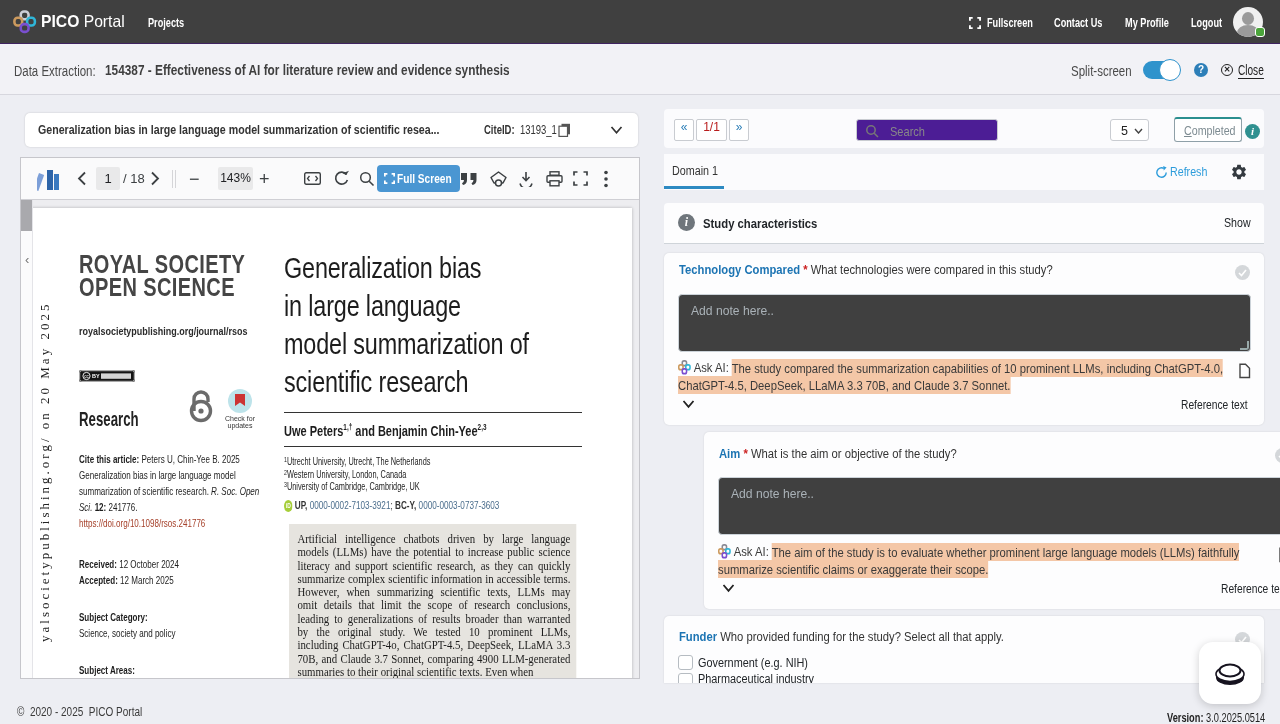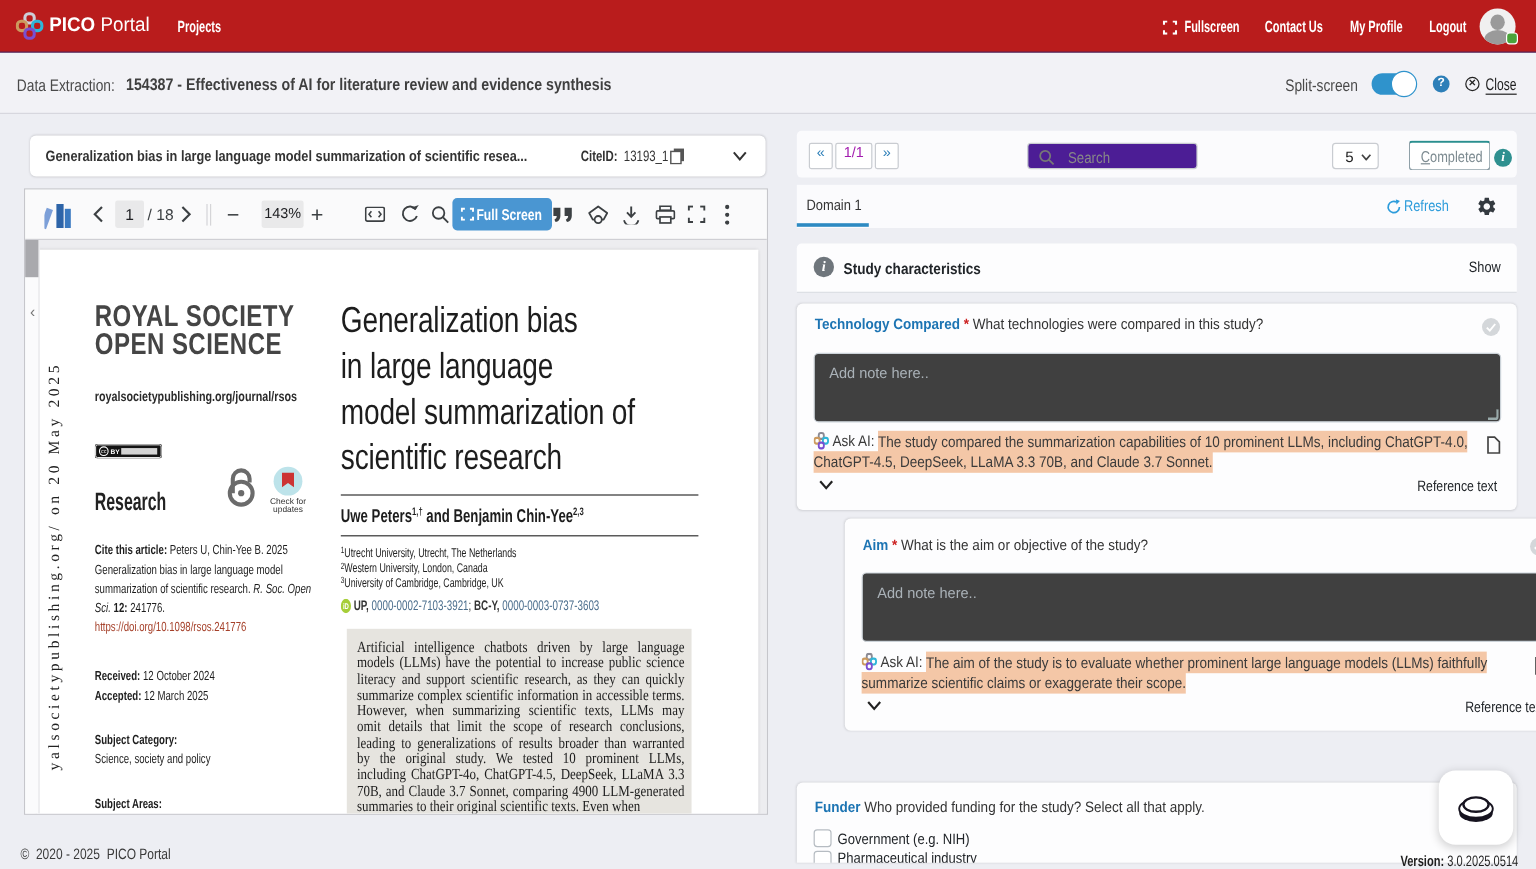--- a/index.html
+++ b/index.html
@@ -1,19 +1,19 @@
 <!DOCTYPE html>
 <html><head>
 <meta charset="utf-8">
 <style>
 * { margin:0; padding:0; box-sizing:border-box; }
 html,body { width:1280px; height:724px; overflow:hidden; font-family:"Liberation Sans",sans-serif; background:#edeef3; }
 
 
-#nav { position:absolute; left:0; top:0; width:1280px; height:44px; background:#b91c1c; border-bottom:1px solid #3f2460; }
+#nav { position:absolute; left:0; top:0; width:1280px; height:44px; background:#404040; border-bottom:1px solid #3f2460; }
 .nbrand { position:absolute; left:41px; top:12px; color:#fff; font-size:16.5px; transform:scaleX(.95); transform-origin:left top; white-space:nowrap;}
 .nlink { position:absolute; top:15px; color:#fff; font-size:13.5px; font-weight:700; transform:scaleX(.68); transform-origin:left top; white-space:nowrap; }
 #avatar { position:absolute; left:1233px; top:7px; width:30px; height:30px; border-radius:50%; background:#f0f0f0; overflow:hidden; }
 #avatar .head { position:absolute; left:9px; top:5px; width:12px; height:13px; border-radius:50%; background:#9a9a9a; }
 #avatar .bd { position:absolute; left:4px; top:18px; width:22px; height:16px; border-radius:50%; background:#9a9a9a; }
 #gdot { position:absolute; left:1255px; top:27px; width:10px; height:10px; border-radius:3px; background:#4aa43a; border:1px solid #fff; }
 
 
 #subbar { position:absolute; left:0; top:44px; width:1280px; height:51px; background:#f2f2f6; border-bottom:1px solid #d7d7de; }
 .sgray { position:absolute; top:19px; font-size:14px; color:#4a4a4a; transform:scaleX(.82); transform-origin:left top; white-space:nowrap;}
@@ -276,21 +276,21 @@
         <circle cx="2" cy="2.5" r="1.8" fill="#3c4043"></circle>
         <circle cx="2" cy="9" r="1.8" fill="#3c4043"></circle>
         <circle cx="2" cy="15.5" r="1.8" fill="#3c4043"></circle>
       </svg>
   </div>
 </div>
 
 <div style="position:absolute;left:664px;top:109px;width:600px;height:39px;background:#fbfbfd;border-radius:4px;"></div>
 <div style="position:absolute;left:664px;top:154px;width:600px;height:36px;background:#fbfbfd;"></div>
 <div class="pgbtn" style="left:674px; width:20px;">«</div>
-<div class="pgbtn" style="left:696px; width:31px; color:#a21caf; font-size:12px;">1/1</div>
+<div class="pgbtn" style="left:696px; width:31px; color:#b91c1c; font-size:12px;">1/1</div>
 <div class="pgbtn" style="left:729px; width:20px;">»</div>
 <div id="searchbox">
   <svg style="position:absolute;left:8px;top:4px;" width="14" height="14" viewBox="0 0 14 14">
       <circle cx="6" cy="6" r="4.2" stroke="#777" stroke-width="1.5" fill="none"></circle>
       <path d="M9.2 9.2 L13 13" stroke="#777" stroke-width="1.5"></path>
     </svg>
   <span style="position:absolute;left:33px;top:4px;font-size:13px;color:#888;transform:scaleX(.85);transform-origin:left top;">Search</span>
 </div>
 <div id="select5">
     <span style="position:absolute;left:10px;top:4px;">5</span>
@@ -369,21 +369,21 @@
       </svg> Ask AI: <span class="hl">The aim of the study is to evaluate whether prominent large language models (LLMs) faithfully summarize scientific claims or exaggerate their scope.</span></div>
   <svg class="copydoc" style="top:115px;" width="14" height="16" viewBox="0 0 14 16">
       <path d="M3 1.2 h5.5 l4 4 v9.3 h-9.5 z" fill="none" stroke="#444" stroke-width="1.4"></path>
     </svg>
   <svg class="chevdown" style="top:152px;" width="13" height="9" viewBox="0 0 13 9">
       <path d="M1.5 1 L6.5 6.8 L11.5 1" stroke="#222" stroke-width="1.8" fill="none"></path>
     </svg>
   <div class="reftext" style="top:150px;">Reference text</div>
 </div>
 
-<div class="card" style="top:652px; height:67px; border-radius:5px 5px 0 0;">
+<div class="card" style="top:616px; height:67px; border-radius:5px 5px 0 0;">
   <div class="qlabel" style="top:14px;"><b>Funder</b> Who provided funding for the study? Select all that apply.</div>
   <div class="checkcirc" style="top:16px;">
       <svg width="9" height="8" viewBox="0 0 9 8">
         <path d="M1 4 L3.5 6.5 L8 1" stroke="#fff" stroke-width="1.6" fill="none"></path>
       </svg>
     </div>
   <div class="cb" style="top:39px;"></div>
   <div class="cblbl" style="top:40px;">Government (e.g. NIH)</div>
   <div class="cb" style="top:57px;"></div>
   <div class="cblbl" style="top:56px;">Pharmaceutical industry</div>

